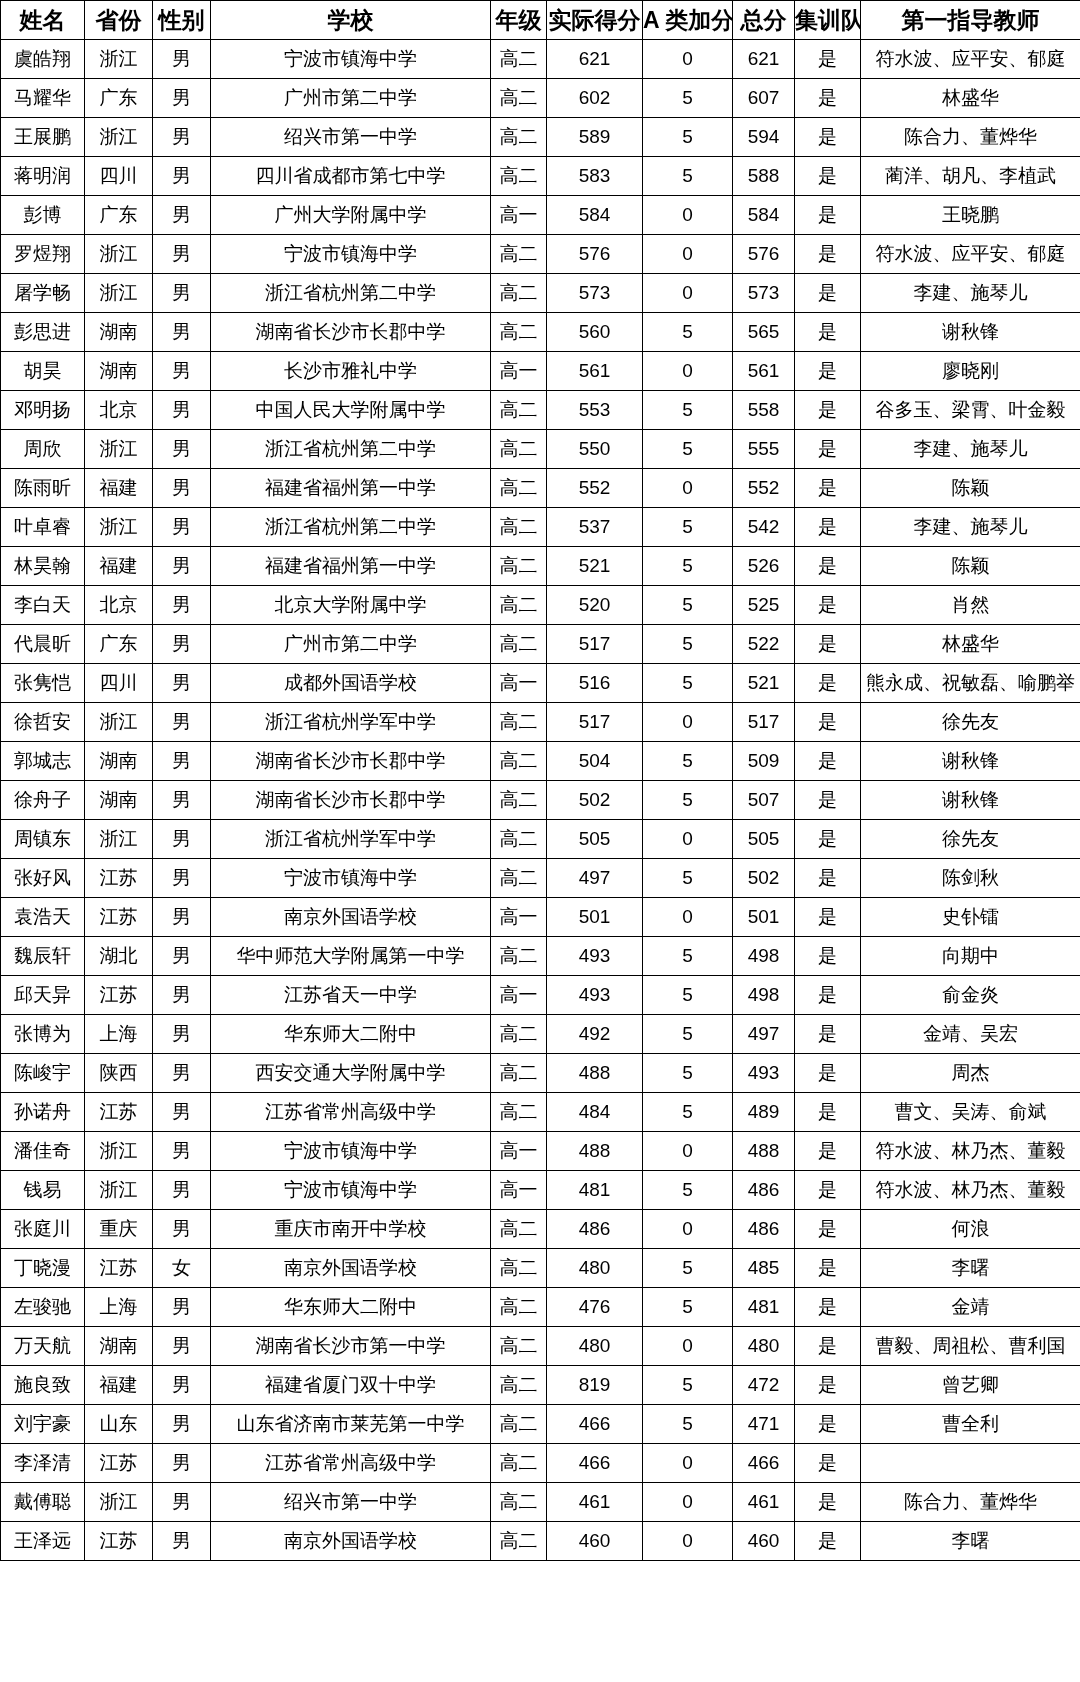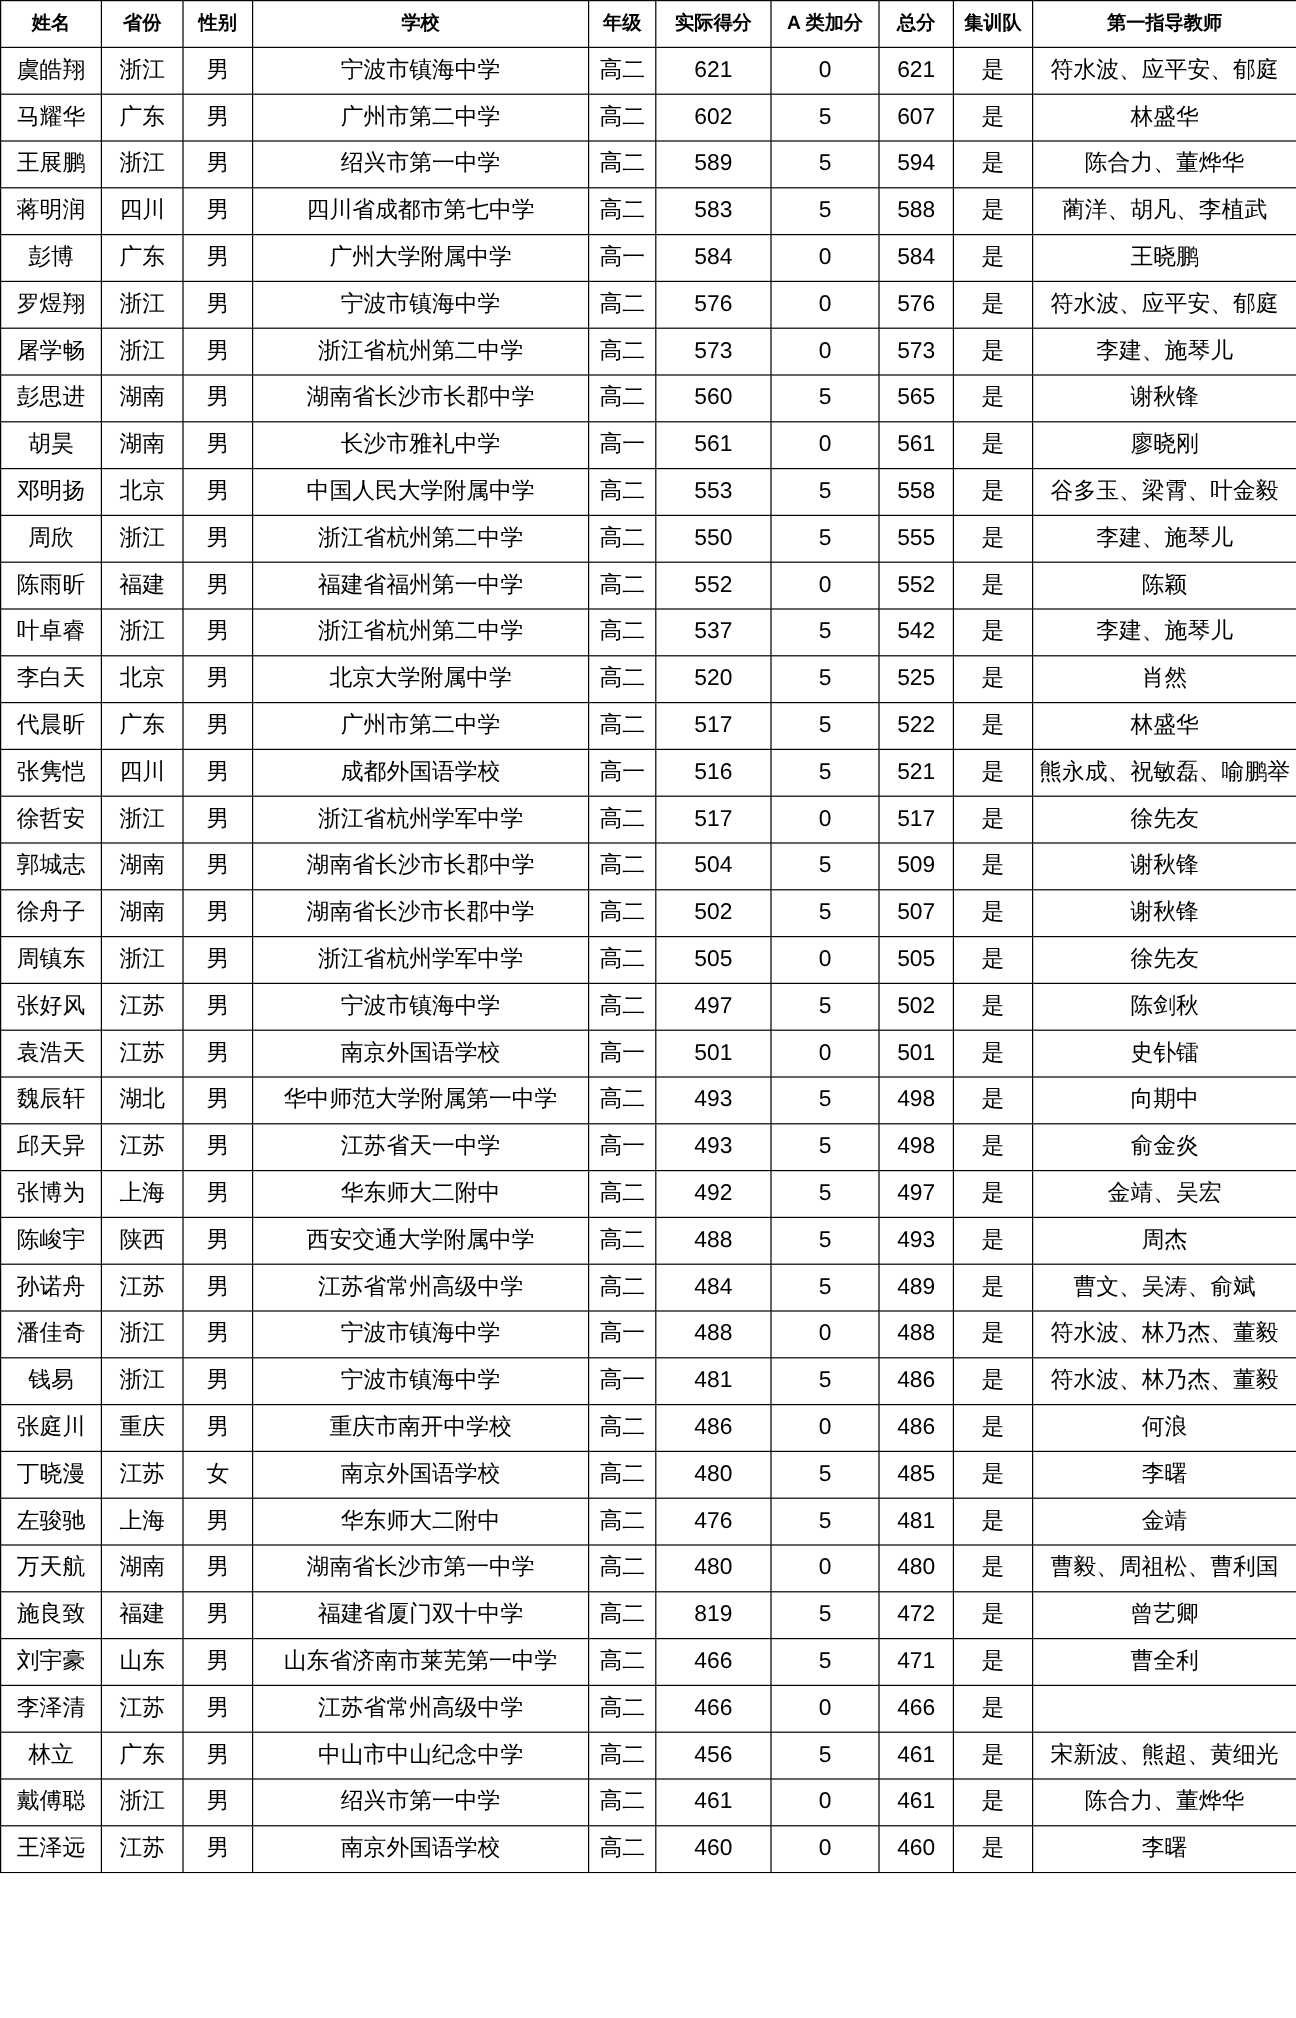--- a/index.html
+++ b/index.html
@@ -24,21 +24,21 @@
     font-size: 19px;
     color: #000000;
     padding: 0;
     height: 38px;
     line-height: 38px;
     white-space: nowrap;
     overflow: hidden;
   }
   #results-table th {
     font-weight: bold;
-    font-size: 16px;
+    font-size: 23px;
     background: #ffffff;
   }
   
   col.c-name     { width: 84px; }
   col.c-prov     { width: 68px; }
   col.c-gender   { width: 58px; }
   col.c-school   { width: 280px; }
   col.c-grade    { width: 56px; }
   col.c-score    { width: 96px; }
   col.c-bonus    { width: 90px; }
@@ -227,20 +227,32 @@
         <td>男</td>
         <td>浙江省杭州第二中学</td>
         <td>高二</td>
         <td>537</td>
         <td>5</td>
         <td>542</td>
         <td>是</td>
         <td>李建、施琴儿</td>
       </tr>
       <tr>
+        <td>林昊翰</td>
+        <td>福建</td>
+        <td>男</td>
+        <td>福建省福州第一中学</td>
+        <td>高二</td>
+        <td>521</td>
+        <td>5</td>
+        <td>526</td>
+        <td>是</td>
+        <td>陈颖</td>
+      </tr>
+      <tr>
         <td>李白天</td>
         <td>北京</td>
         <td>男</td>
         <td>北京大学附属中学</td>
         <td>高二</td>
         <td>520</td>
         <td>5</td>
         <td>525</td>
         <td>是</td>
         <td>肖然</td>
@@ -501,32 +513,20 @@
         <td>李泽清</td>
         <td>江苏</td>
         <td>男</td>
         <td>江苏省常州高级中学</td>
         <td>高二</td>
         <td>466</td>
         <td>0</td>
         <td>466</td>
         <td>是</td>
         <td></td>
-      </tr>
-      <tr>
-        <td>林立</td>
-        <td>广东</td>
-        <td>男</td>
-        <td>中山市中山纪念中学</td>
-        <td>高二</td>
-        <td>456</td>
-        <td>5</td>
-        <td>461</td>
-        <td>是</td>
-        <td>宋新波、熊超、黄细光</td>
       </tr>
       <tr>
         <td>戴傅聪</td>
         <td>浙江</td>
         <td>男</td>
         <td>绍兴市第一中学</td>
         <td>高二</td>
         <td>461</td>
         <td>0</td>
         <td>461</td>

